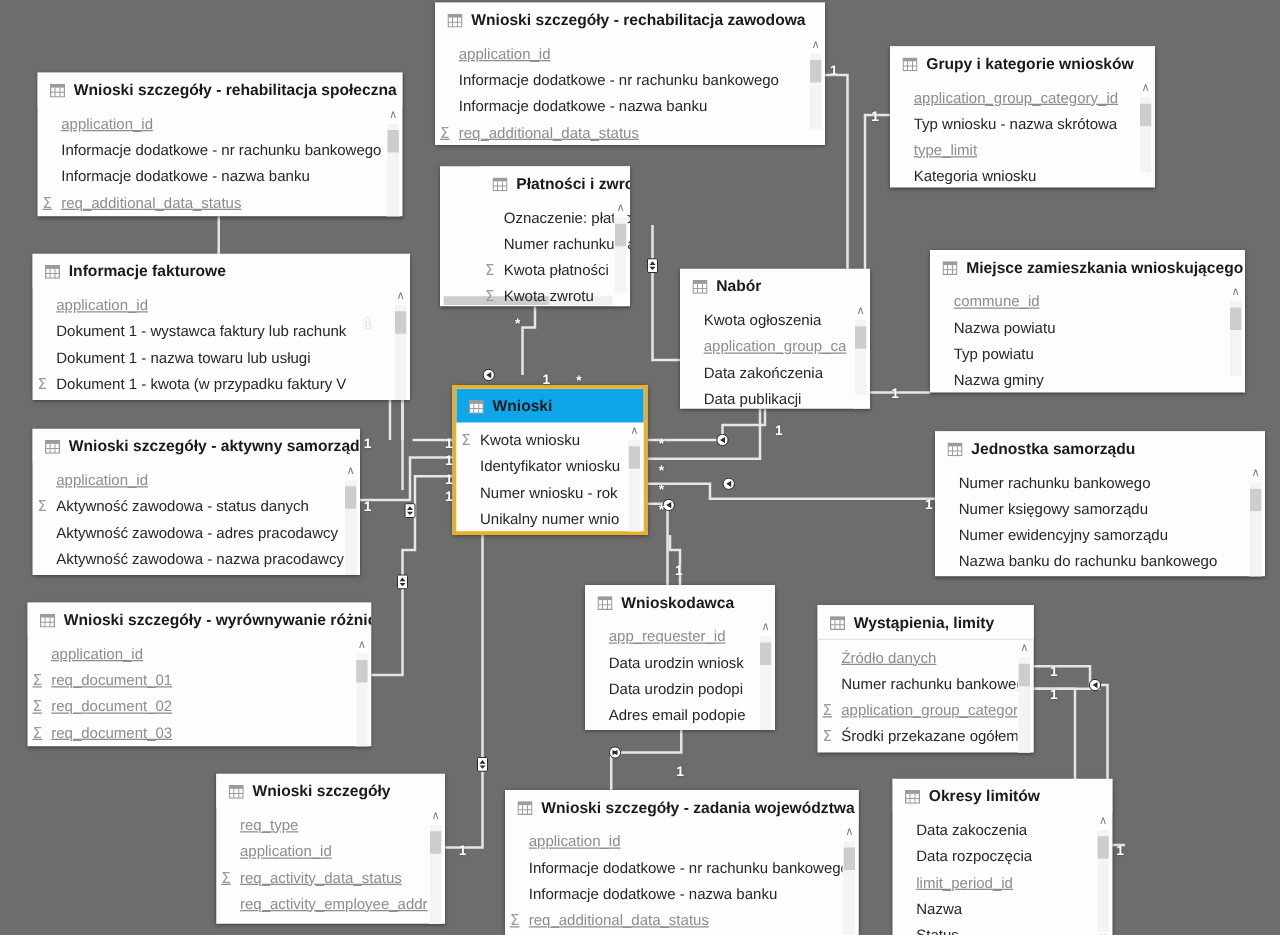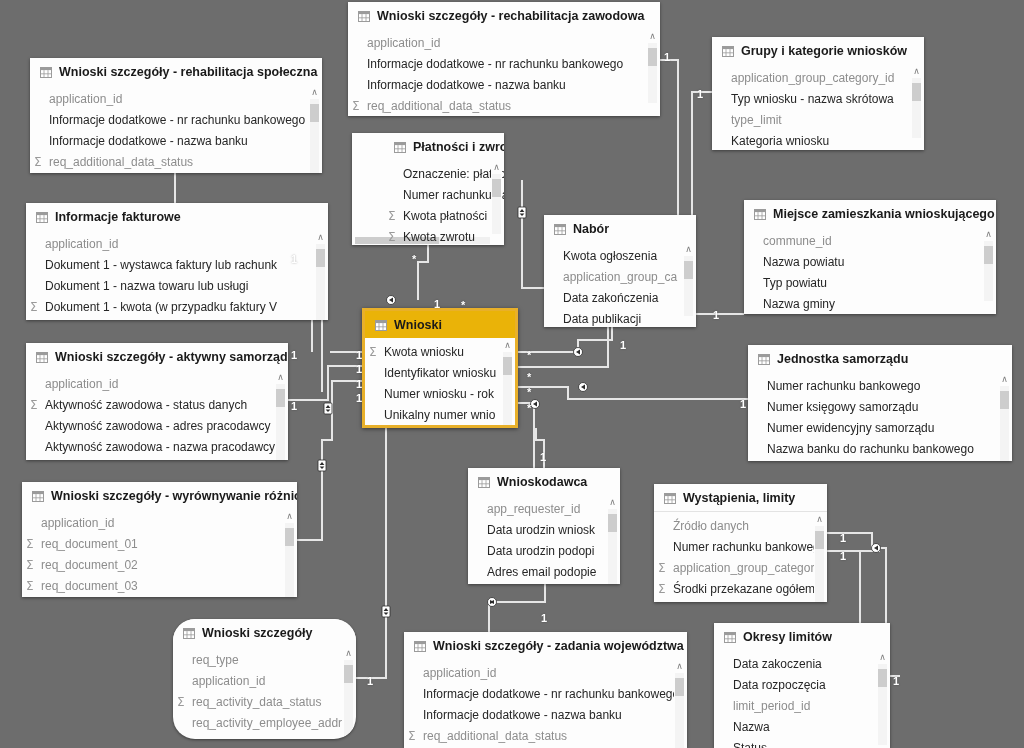--- a/index.html
+++ b/index.html
@@ -42,21 +42,21 @@
     gap: 7px;
     padding: 7px 9px 6px 10px;
     font-size: 12.5px;
     font-weight: bold;
     color: #1a1a1a;
     background: #fdfdfd;
     white-space: nowrap;
     overflow: hidden;
   }
   .table-card.selected .tc-header {
-    background: #eab308;
+    background: #0ea5e9;
   }
   .table-card.hdr-divider .tc-header {
     border-bottom: 1px solid #e3e3e3;
   }
   .grid-icon {
     width: 12px;
     height: 11px;
     flex: 0 0 auto;
     display: block;
   }
@@ -78,21 +78,21 @@
     width: 13px;
     flex: 0 0 auto;
     margin-left: -14px;
     margin-right: 2px;
     color: #9a9a9a;
     font-size: 12px;
     line-height: 1;
     font-family: "DejaVu Sans", sans-serif;
   }
   .field-row.nosigma .sigma { visibility: hidden; }
-  .field-row.key { color: #8d8d8d; }
+  .field-row.key { color: #8d8d8d; text-decoration: underline; }
   .vscroll {
     position: absolute;
     right: 2px;
     top: 3px;
     bottom: 2px;
     width: 11px;
     background: #fdfdfd;
     display: flex;
     flex-direction: column;
     align-items: center;
@@ -707,21 +707,21 @@
             <span>Środki przekazane ogółem</span>
           </div>
           <div class="field-row"></div>
           <div class="vscroll">
             <div class="track"></div>
             <div class="arrow">∧</div>
             <div class="thumb"></div>
           </div>
         </div>
       </div>
-      <div class="table-card" style="left: 173px; top: 619px; width: 183px; height: 120px; border-radius: 22px;">
+      <div class="table-card" style="left: 173px; top: 619px; width: 183px; height: 120px;">
         <div class="tc-header">
           <svg class="grid-icon" viewBox="0 0 12 11">
             <rect x="0.5" y="0.5" width="11" height="10" fill="#ffffff" stroke="#9b9b9b"></rect>
             <rect x="0.5" y="0.5" width="11" height="2.6" fill="#9b9b9b"></rect>
             <line x1="4" y1="3.1" x2="4" y2="10.5" stroke="#9b9b9b" stroke-width="0.8"></line>
             <line x1="8" y1="3.1" x2="8" y2="10.5" stroke="#9b9b9b" stroke-width="0.8"></line>
             <line x1="0.5" y1="6.8" x2="11.5" y2="6.8" stroke="#9b9b9b" stroke-width="0.8"></line>
           </svg>
           <span>Wnioski szczegóły</span>
         </div>

